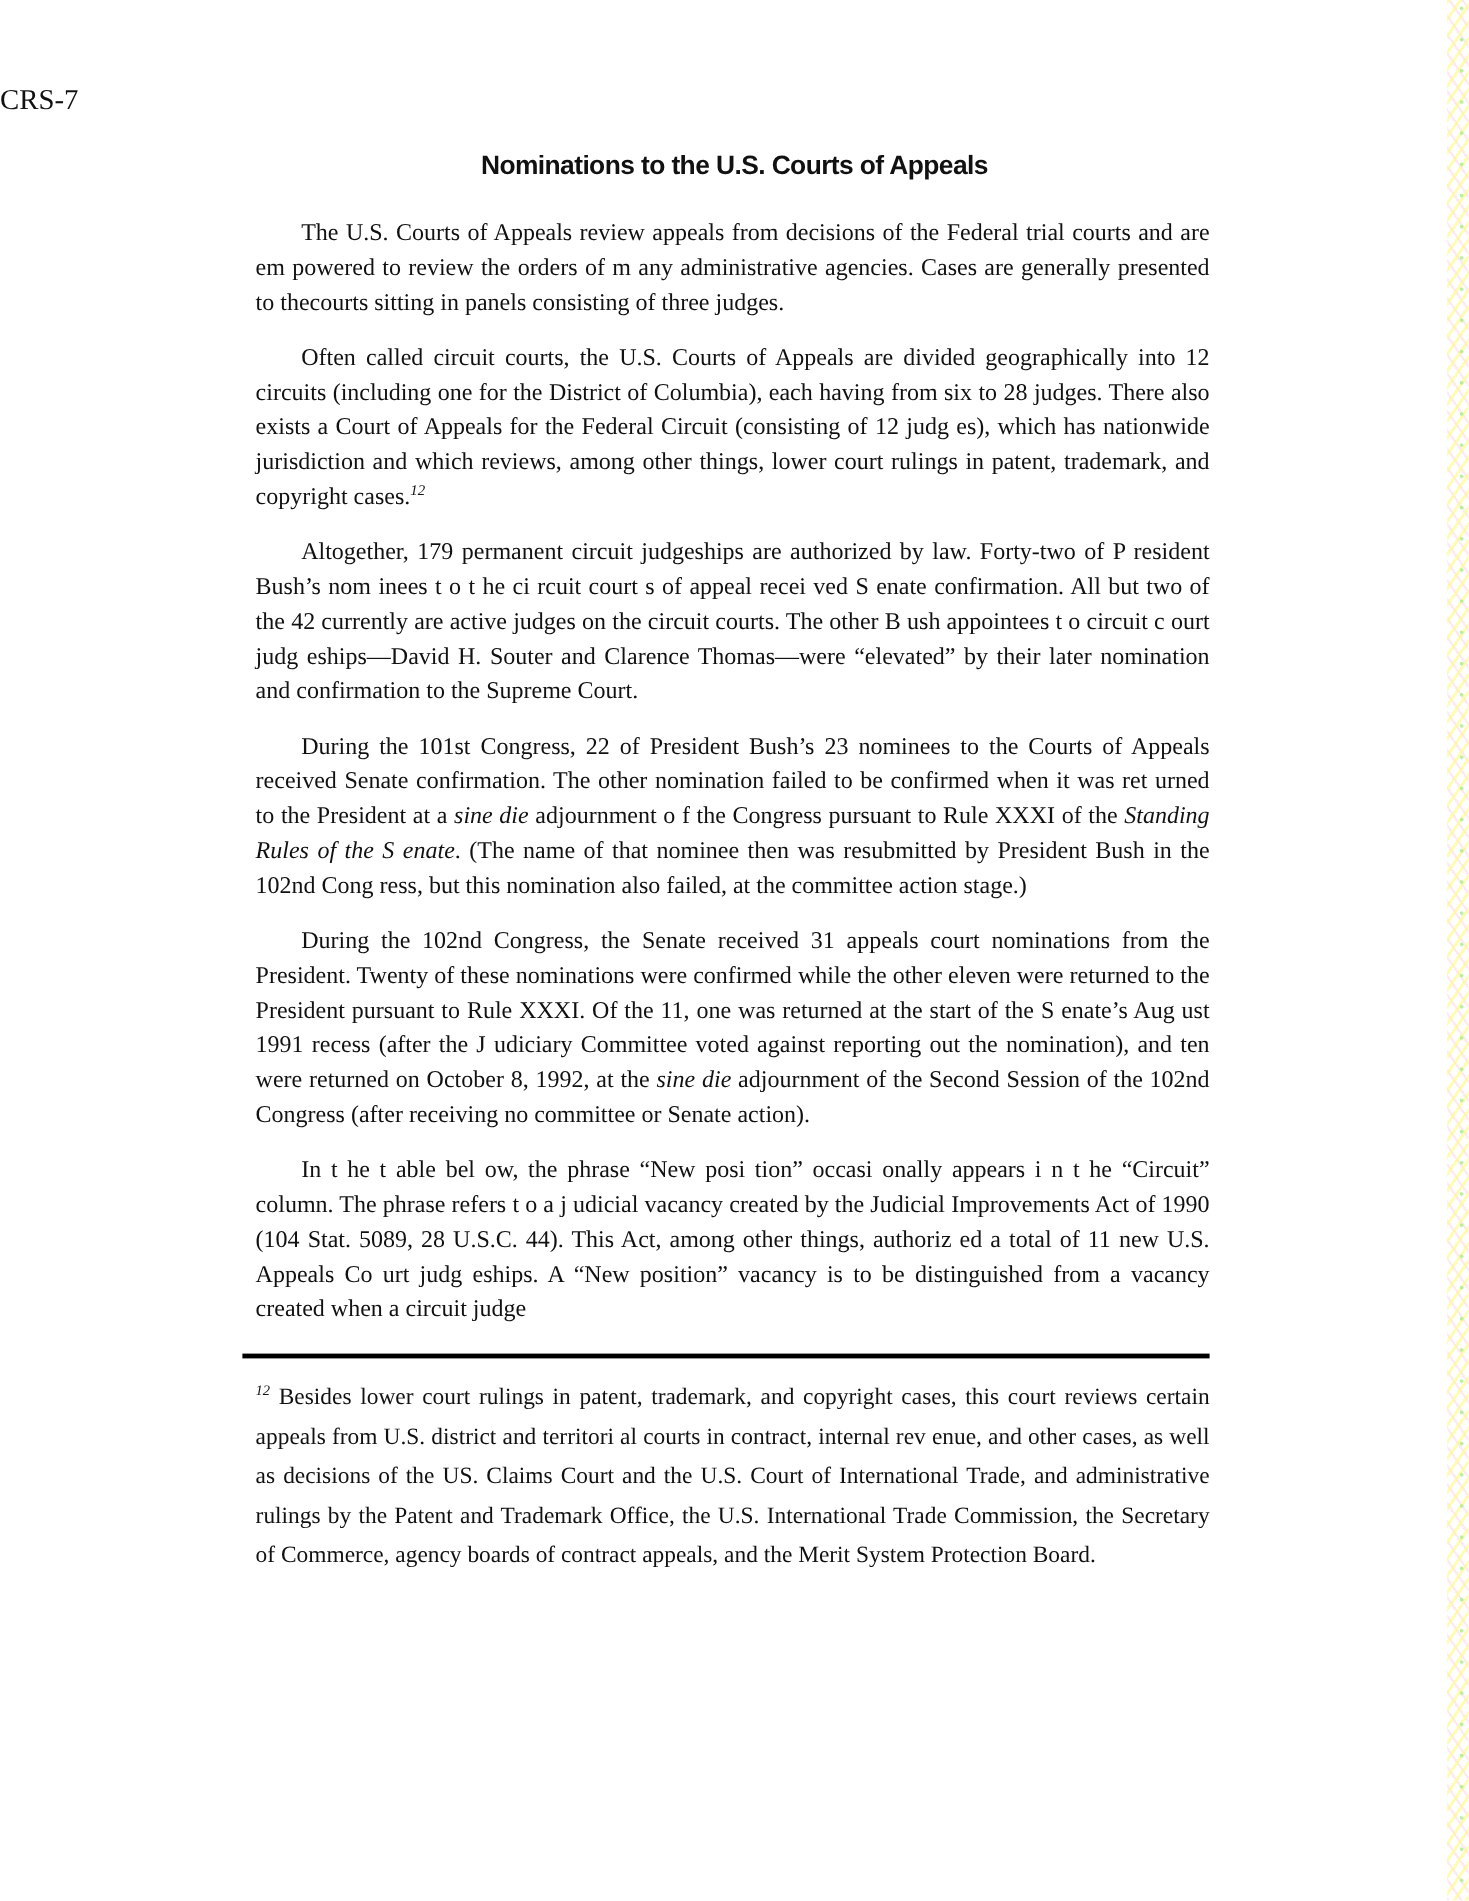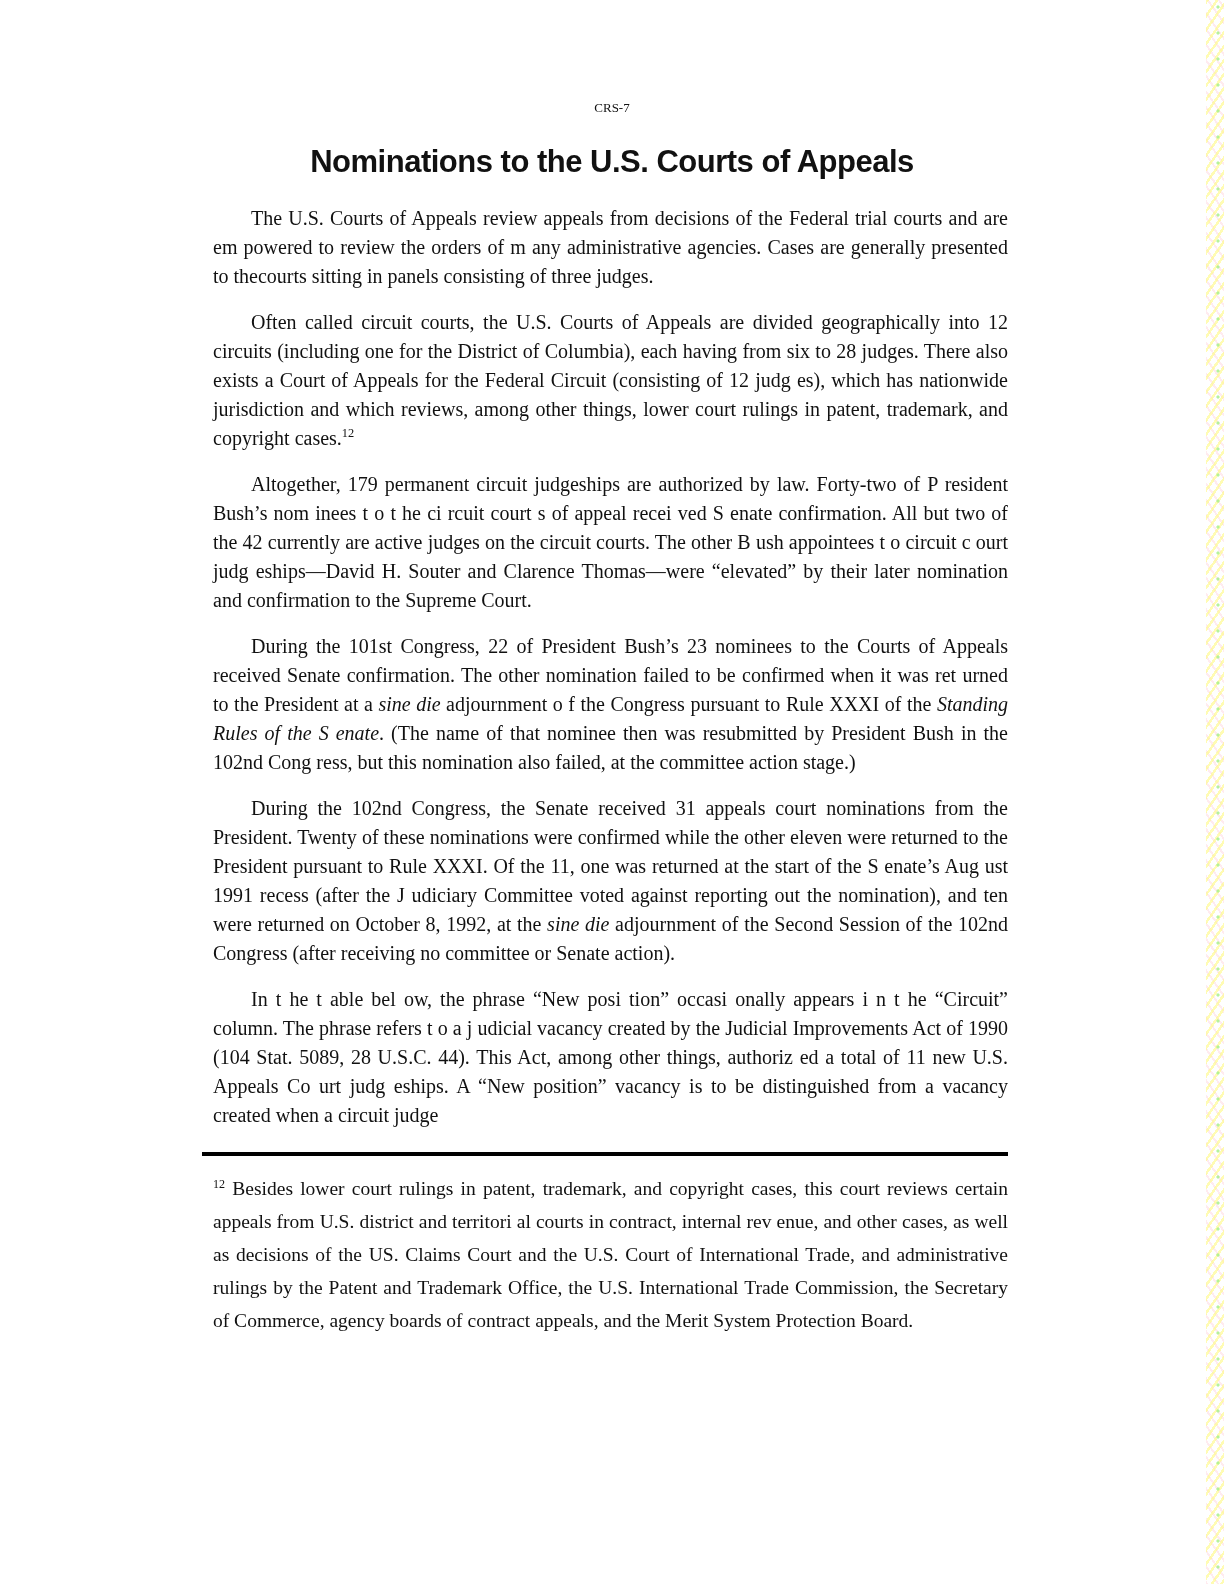--- a/index.html
+++ b/index.html
@@ -24,50 +24,51 @@
     width: 18px;
     height: 100%;
     background-image:
       radial-gradient(circle 2.5px at 12px 7px, rgba(170,240,140,0.85) 55%, rgba(170,240,140,0) 72%),
       repeating-linear-gradient(125deg, rgba(255,250,140,0.65) 0 2.5px, rgba(255,250,140,0) 2.5px 8px),
       repeating-linear-gradient(55deg, rgba(255,205,215,0.40) 0 2px, rgba(255,205,215,0) 2px 9px);
     background-size: 18px 26px, auto, auto;
     background-repeat: repeat;
   }
   .page-number {
-    padding-top: 96px;
-    text-align: center;
-    font-size: 13px;
+    padding-top: 72px;
+    text-align: left;
+    font-size: 24px;
     line-height: 24px;
   }
   .doc-title {
     margin: 24px 0 0 0;
     text-align: center;
     font-family: "Liberation Sans", "DejaVu Sans", sans-serif;
     font-weight: bold;
-    font-size: 31px;
+    font-size: 22px;
     line-height: 36px;
     letter-spacing: -0.5px;
   }
   .content {
     position: relative;
     margin: 24px auto 0 213px;
     width: 795px;
   }
   .body-para {
     margin: 0 0 17px 0;
     font-size: 20px;
     line-height: 29px;
     text-align: justify;
     text-indent: 38px;
   }
   .body-para sup, .footnote sup {
     font-size: 0.62em;
     line-height: 0;
     vertical-align: super;
+    font-style: italic;
   }
   .footnote-rule {
     margin: 22px 0 0 -11px;
     width: 806px;
     height: 4px;
     background: #000000;
     border: none;
   }
   .footnote {
     margin: 16px 0 3px 0;

